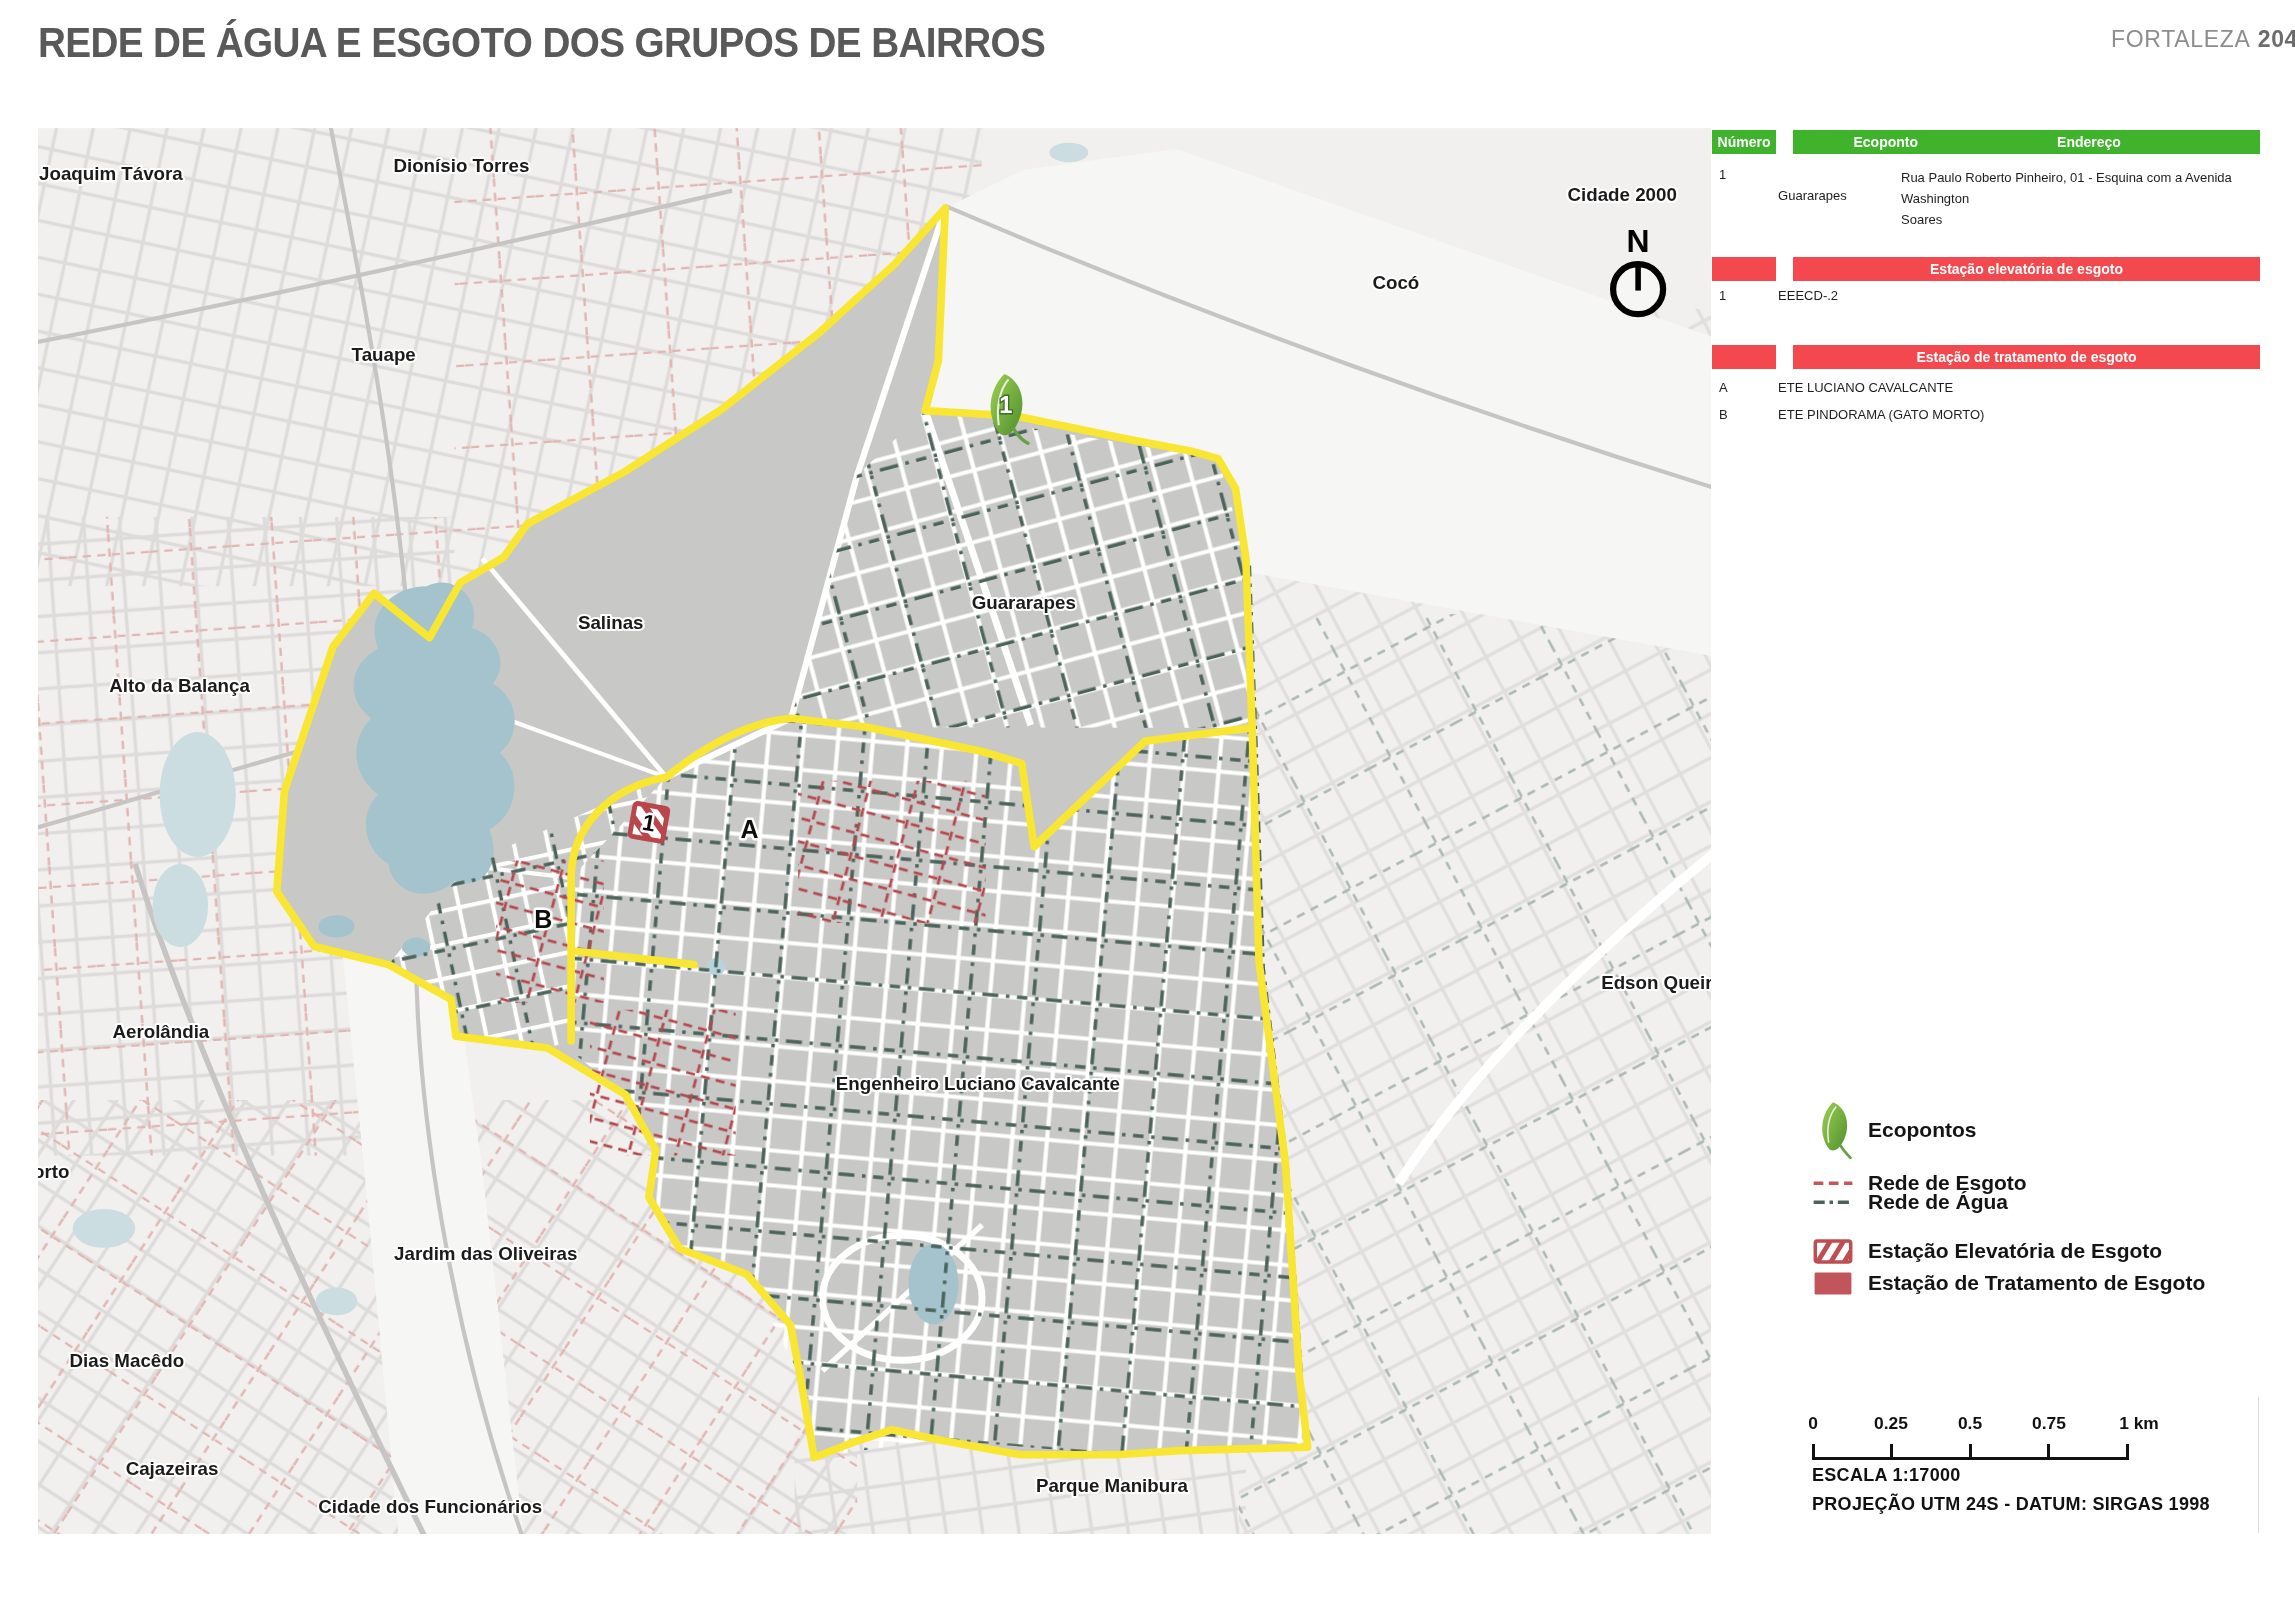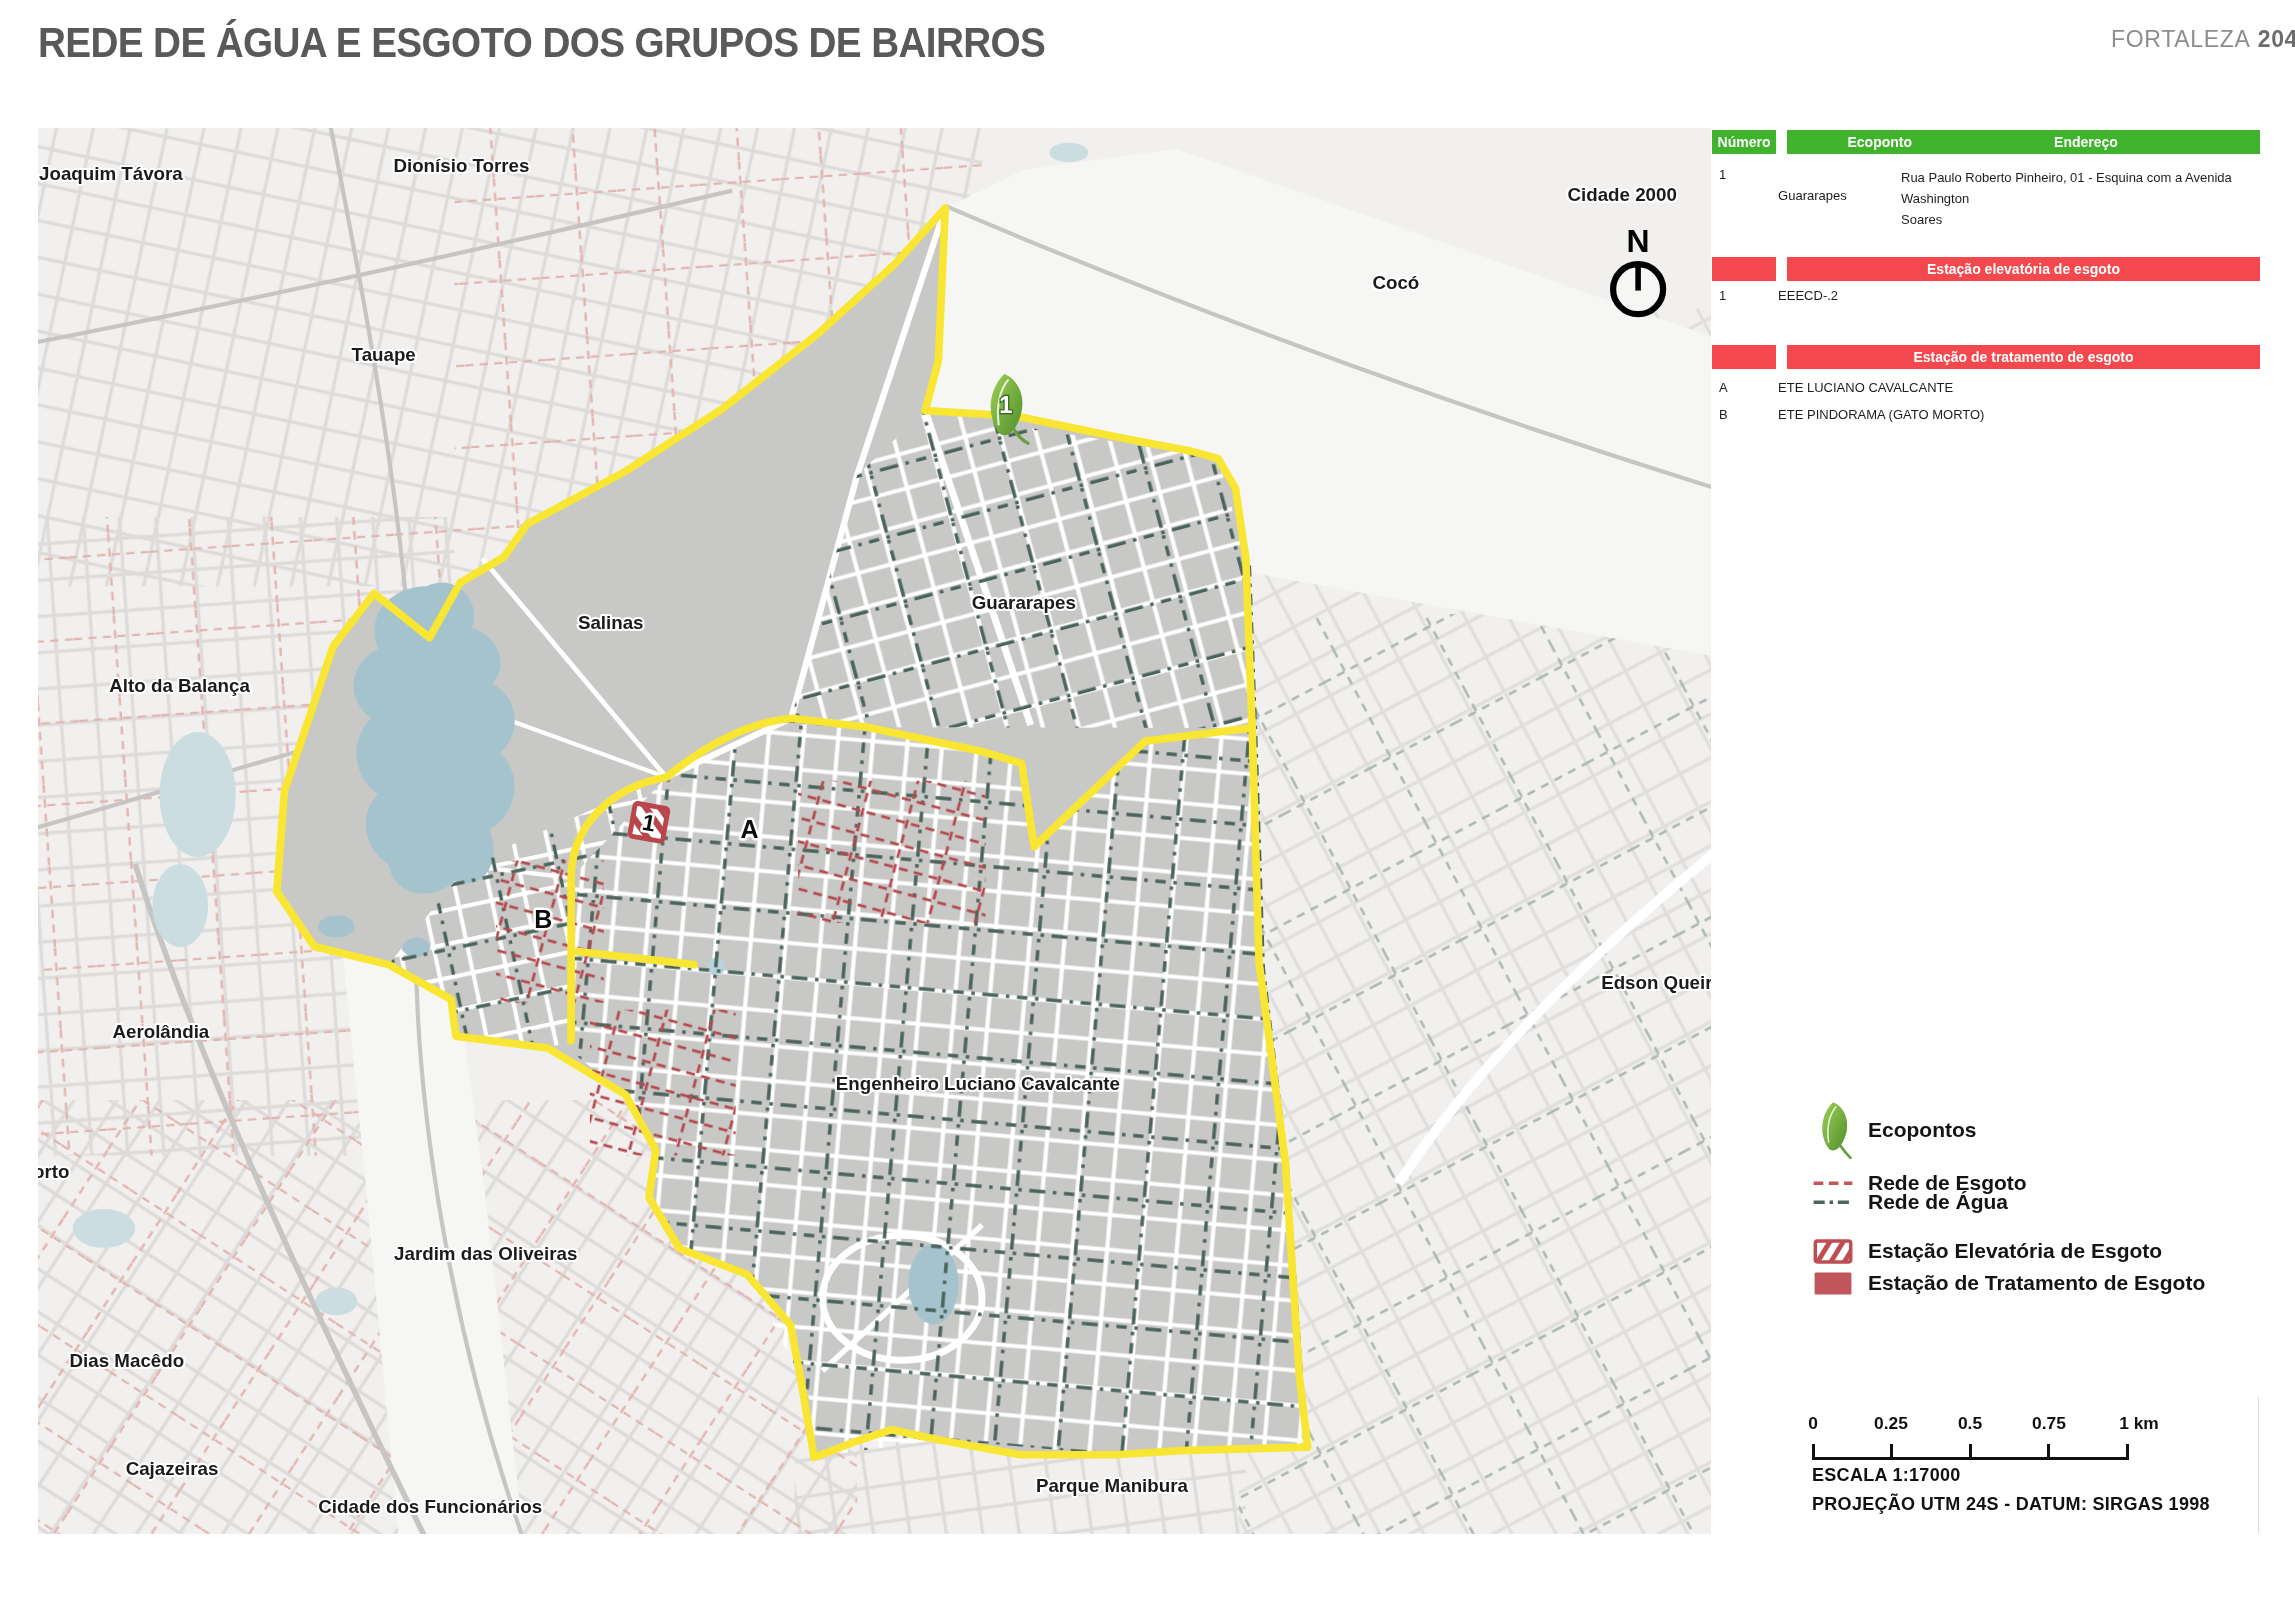--- a/index.html
+++ b/index.html
@@ -12,21 +12,21 @@
   .brand .city{color:#8d8d8d;font-weight:500;letter-spacing:0.7px;}
   .brand .year{color:#6c6c6c;font-weight:800;margin-left:7px;letter-spacing:0.7px;}
   
   .map{position:absolute;left:38px;top:128px;width:1673px;height:1406px;overflow:hidden;}
   .mlabel{font-family:"Liberation Sans",sans-serif;font-weight:700;font-size:27px;fill:#1b1b1b;
           stroke:#ffffff;stroke-width:6px;paint-order:stroke;stroke-linejoin:round;text-anchor:middle;}
   .mletter{font-family:"Liberation Sans",sans-serif;font-weight:700;font-size:36px;fill:#0d0d0d;
           stroke:#ffffff;stroke-width:7px;paint-order:stroke;stroke-linejoin:round;text-anchor:middle;}
   .nlabel{font-family:"Liberation Sans",sans-serif;font-weight:700;font-size:46px;fill:#000;text-anchor:middle;}
   
-  .bar{position:absolute;left:1712px;width:548px;height:24px;display:flex;gap:11px;}
+  .bar{position:absolute;left:1712px;width:548px;height:24px;display:flex;gap:17px;}
   .bar .c1{width:64px;display:flex;align-items:center;justify-content:center;}
   .bar .c2{flex:1;display:flex;align-items:center;}
   .bar.green .c1,.bar.green .c2{background:#3fb32c;}
   .bar.red .c1,.bar.red .c2{background:#f3484e;}
   .bar .head{color:#fff;font-weight:700;font-size:14px;}
   .bar .eco{width:125px;text-align:right;}
   .bar .end{flex:1;text-align:center;}
   .trow{position:absolute;left:1712px;width:548px;display:flex;font-size:13px;color:#1d1d1d;}
   .trow .c1{width:64px;padding-left:7px;box-sizing:border-box;}
   .trow .c2{width:125px;padding-left:2.1px;box-sizing:border-box;}

